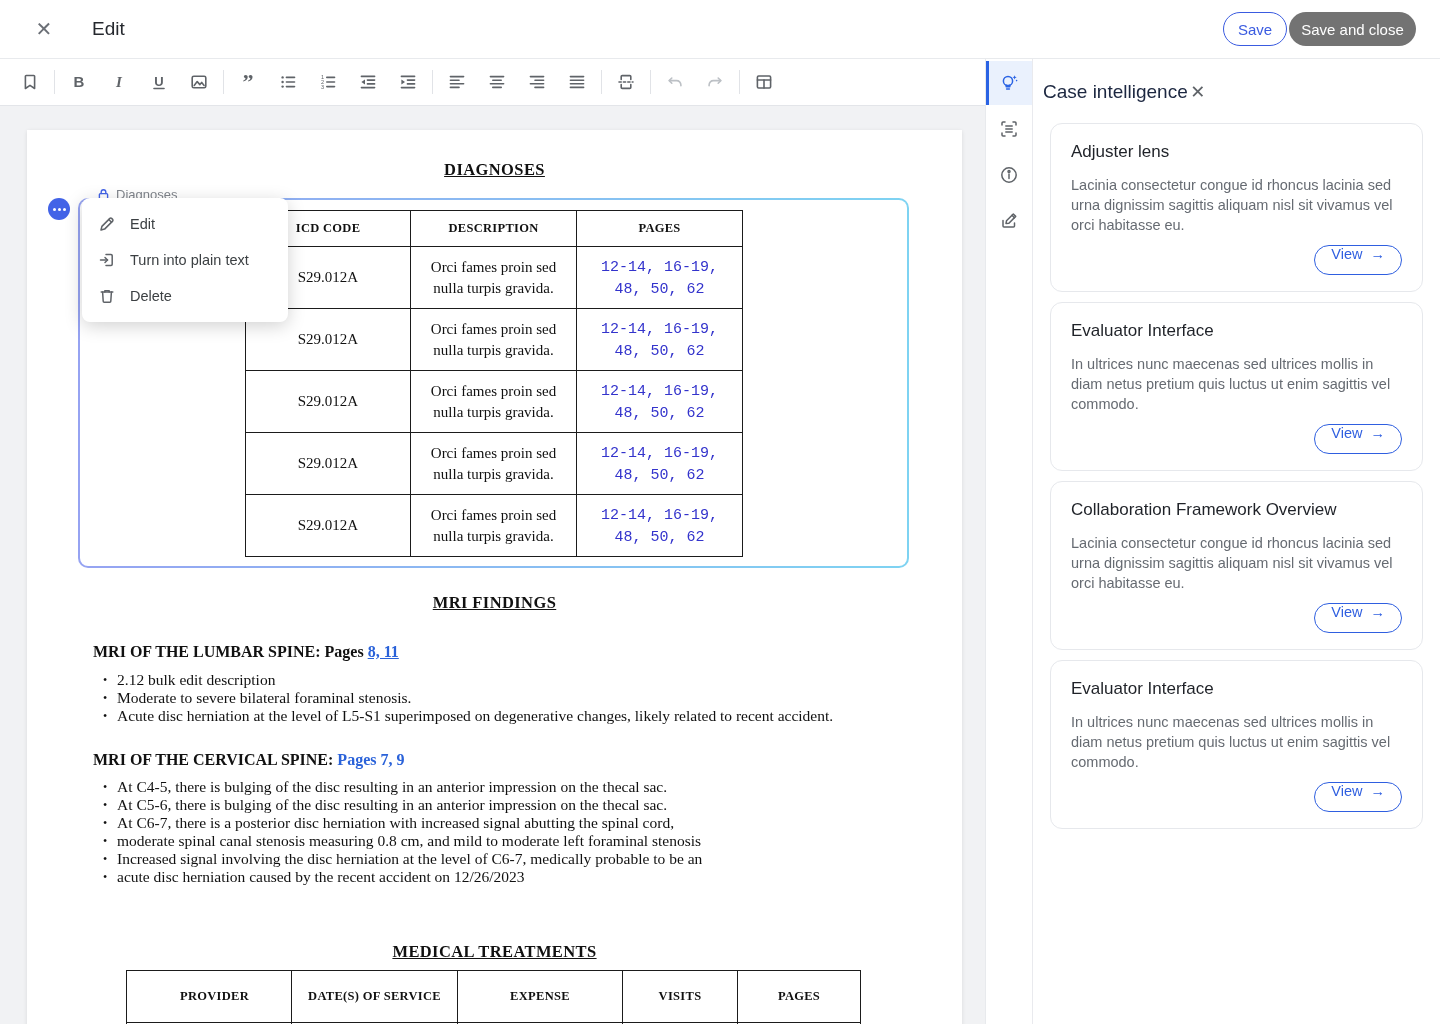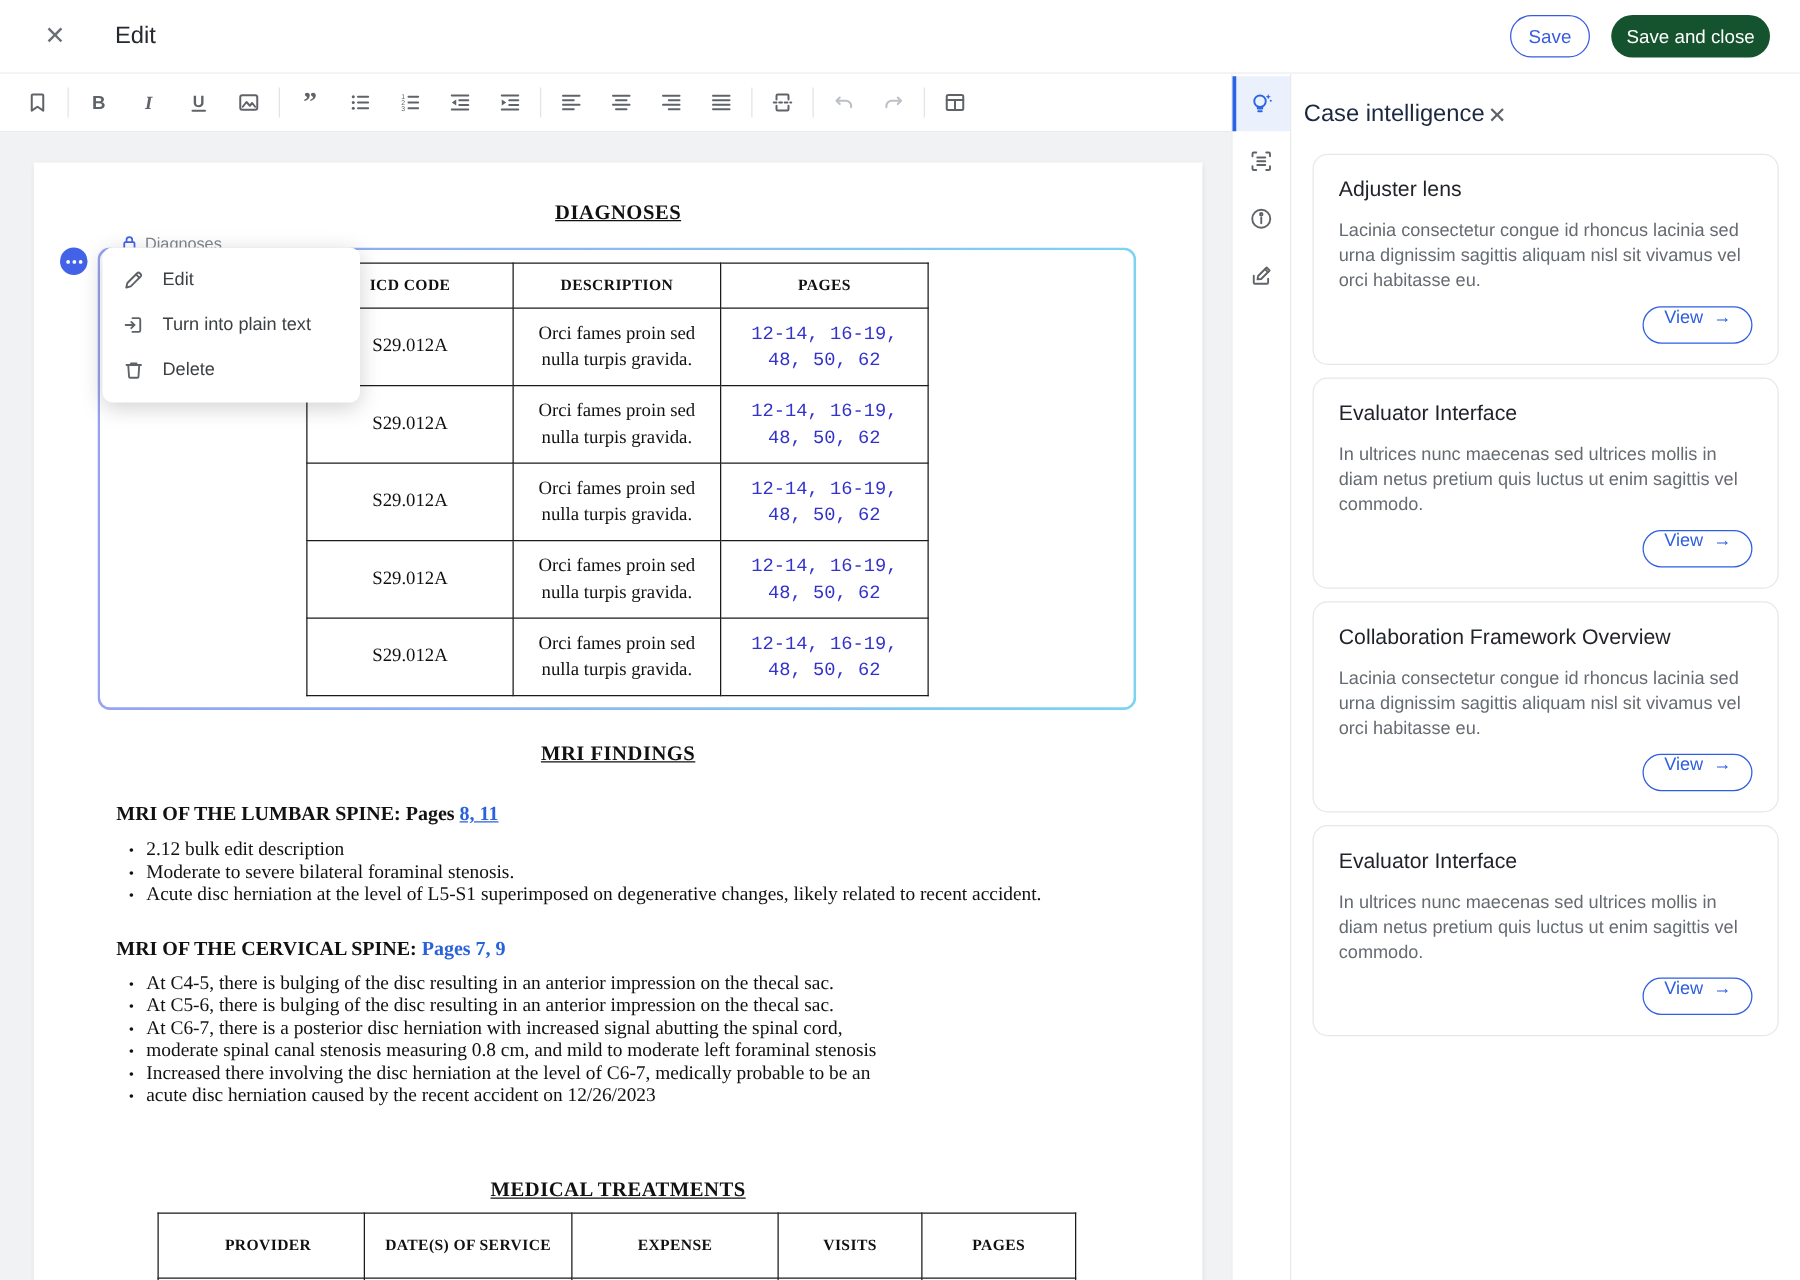--- a/index.html
+++ b/index.html
@@ -6,25 +6,25 @@
   html,body { width:1440px; height:1024px; overflow:hidden; background:#fff;
     font-family:"Liberation Sans", sans-serif; }
   body { position:relative; }
 
   
   .topbar { position:absolute; left:0; top:0; width:1440px; height:59px; background:#fff;
     border-bottom:1px solid #e8eaed; display:flex; align-items:center; }
   .close-x { width:20px; height:20px; margin-left:34px; color:#6b6f76; font-size:20px;
     line-height:20px; text-align:center; cursor:pointer; }
   .topbar-title { margin-left:38px; font-size:19px; font-weight:500; color:#25282e; }
-  .topbar-actions { margin-left:auto; margin-right:24px; display:flex; gap:17px; align-items:flex-end; }
+  .topbar-actions { margin-left:auto; margin-right:24px; display:flex; gap:2px; align-items:flex-end; }
   .btn-pill { height:34px; border-radius:17px; font-size:15px; display:flex; align-items:center;
     justify-content:center; cursor:pointer; }
   .btn-outline { width:64px; border:1.5px solid #3a5be0; color:#3a5be0; background:#fff; }
-  .btn-fill { width:127px; background:#14532d; color:#fff; border:none; }
+  .btn-fill { width:127px; background:#737373; color:#fff; border:none; }
 
   
   .toolbar { position:absolute; left:0; top:59px; width:985px; height:47px; background:#fff;
     border-bottom:1px solid #e3e5e9; display:flex; align-items:center; padding-left:10px; }
   .tbtn { width:34px; height:34px; margin:0 3px; border-radius:6px; display:flex; align-items:center;
     justify-content:center; cursor:pointer; }
   .tsep { width:1px; height:24px; background:#e1e3e7; margin:0 4px; }
   .tbtn svg { stroke:#5f6368; fill:none; stroke-width:1.6; stroke-linecap:round; stroke-linejoin:round; }
   .tbtn svg .fl { fill:#5f6368; stroke:none; }
   .tbtn.dim svg { stroke:#bcc0c5; }
@@ -378,21 +378,21 @@
       <div class="row">
           <span class="b">•</span>
           <span>At C6-7, there is a posterior disc herniation with increased signal abutting the spinal cord,</span>
         </div>
       <div class="row">
           <span class="b">•</span>
           <span>moderate spinal canal stenosis measuring 0.8 cm, and mild to moderate left foraminal stenosis</span>
         </div>
       <div class="row">
           <span class="b">•</span>
-          <span>Increased there involving the disc herniation at the level of C6-7, medically probable to be an</span>
+          <span>Increased signal involving the disc herniation at the level of C6-7, medically probable to be an</span>
         </div>
       <div class="row">
           <span class="b">•</span>
           <span>acute disc herniation caused by the recent accident on 12/26/2023</span>
         </div>
     </div>
 
     <div class="abs doc-h" style="top:812px;">MEDICAL TREATMENTS</div>
 
     <table class="abs doctab treat-table">

